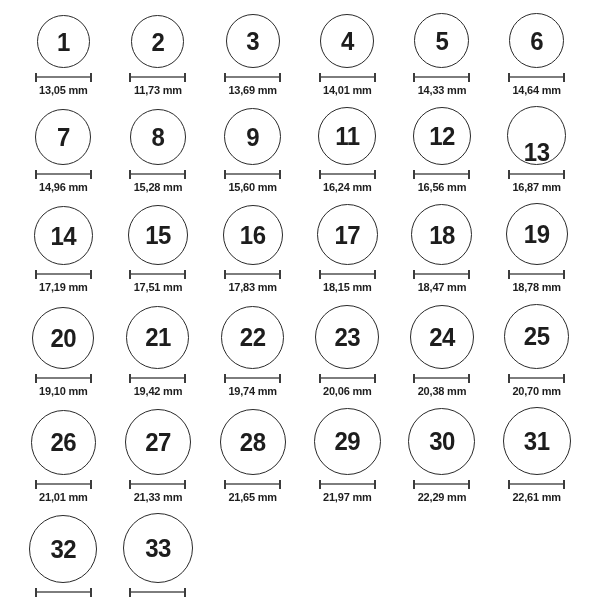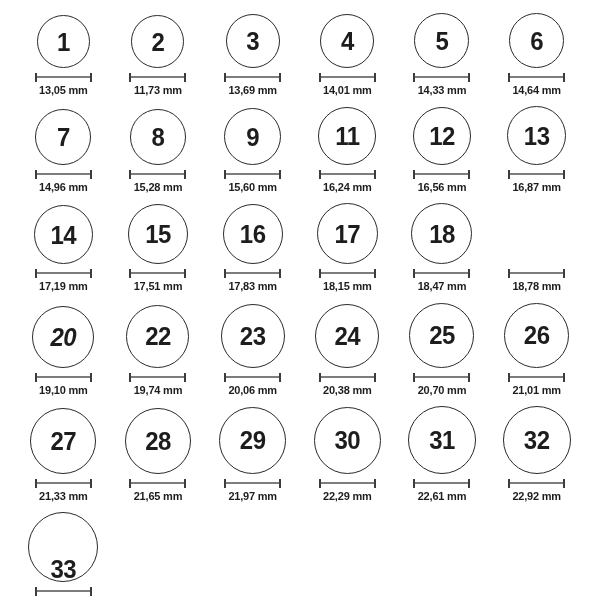--- a/index.html
+++ b/index.html
@@ -155,21 +155,21 @@
 
   <div class="cell">
     <div class="circle" style="width: 58px; height: 58px;">
       <span class="num">12</span>
     </div>
     <div class="ruler" style="width: 57px;"></div>
     <div class="mm-label">16,56 mm</div>
   </div>
 
   <div class="cell">
-    <div class="circle" style="width: 59px; height: 59px;">
+    <div class="circle" style="width: 59px; height: 59px; align-items: flex-end;">
       <span class="num">13</span>
     </div>
     <div class="ruler" style="width: 57px;"></div>
     <div class="mm-label">16,87 mm</div>
   </div>
 
   <div class="cell">
     <div class="circle" style="width: 59px; height: 59px;">
       <span class="num">14</span>
     </div>
@@ -203,32 +203,42 @@
 
   <div class="cell">
     <div class="circle" style="width: 61px; height: 61px;">
       <span class="num">18</span>
     </div>
     <div class="ruler" style="width: 57px;"></div>
     <div class="mm-label">18,47 mm</div>
   </div>
 
   <div class="cell">
+    <div class="circle" style="width: 62px; height: 62px;">
+      <span class="num">19</span>
+    </div>
     <div class="ruler" style="width: 57px;"></div>
     <div class="mm-label">18,78 mm</div>
   </div>
 
   <div class="cell">
-    <div class="circle" style="width: 62px; height: 62px; font-style: italic;">
+    <div class="circle" style="width: 62px; height: 62px;">
       <span class="num">20</span>
     </div>
     <div class="ruler" style="width: 57px;"></div>
     <div class="mm-label">19,10 mm</div>
   </div>
 
+  <div class="cell">
+    <div class="circle" style="width: 63px; height: 63px;">
+      <span class="num">21</span>
+    </div>
+    <div class="ruler" style="width: 57px;"></div>
+    <div class="mm-label">19,42 mm</div>
+  </div>
 
   <div class="cell">
     <div class="circle" style="width: 63px; height: 63px; justify-content: center;">
       <span class="num">22</span>
     </div>
     <div class="ruler" style="width: 57px;"></div>
     <div class="mm-label">19,74 mm</div>
   </div>
 
   <div class="cell">
@@ -305,19 +315,19 @@
 
   <div class="cell">
     <div class="circle" style="width: 68px; height: 68px;">
       <span class="num">32</span>
     </div>
     <div class="ruler" style="width: 57px;"></div>
     <div class="mm-label">22,92 mm</div>
   </div>
 
   <div class="cell">
-    <div class="circle" style="width: 70px; height: 70px; align-items: flex-end;">
+    <div class="circle" style="width: 70px; height: 70px;">
       <span class="num">33</span>
     </div>
     <div class="ruler" style="width: 57px;"></div>
     <div class="mm-label">23,94 mm</div>
   </div>
 </div>
 
 </body></html>

